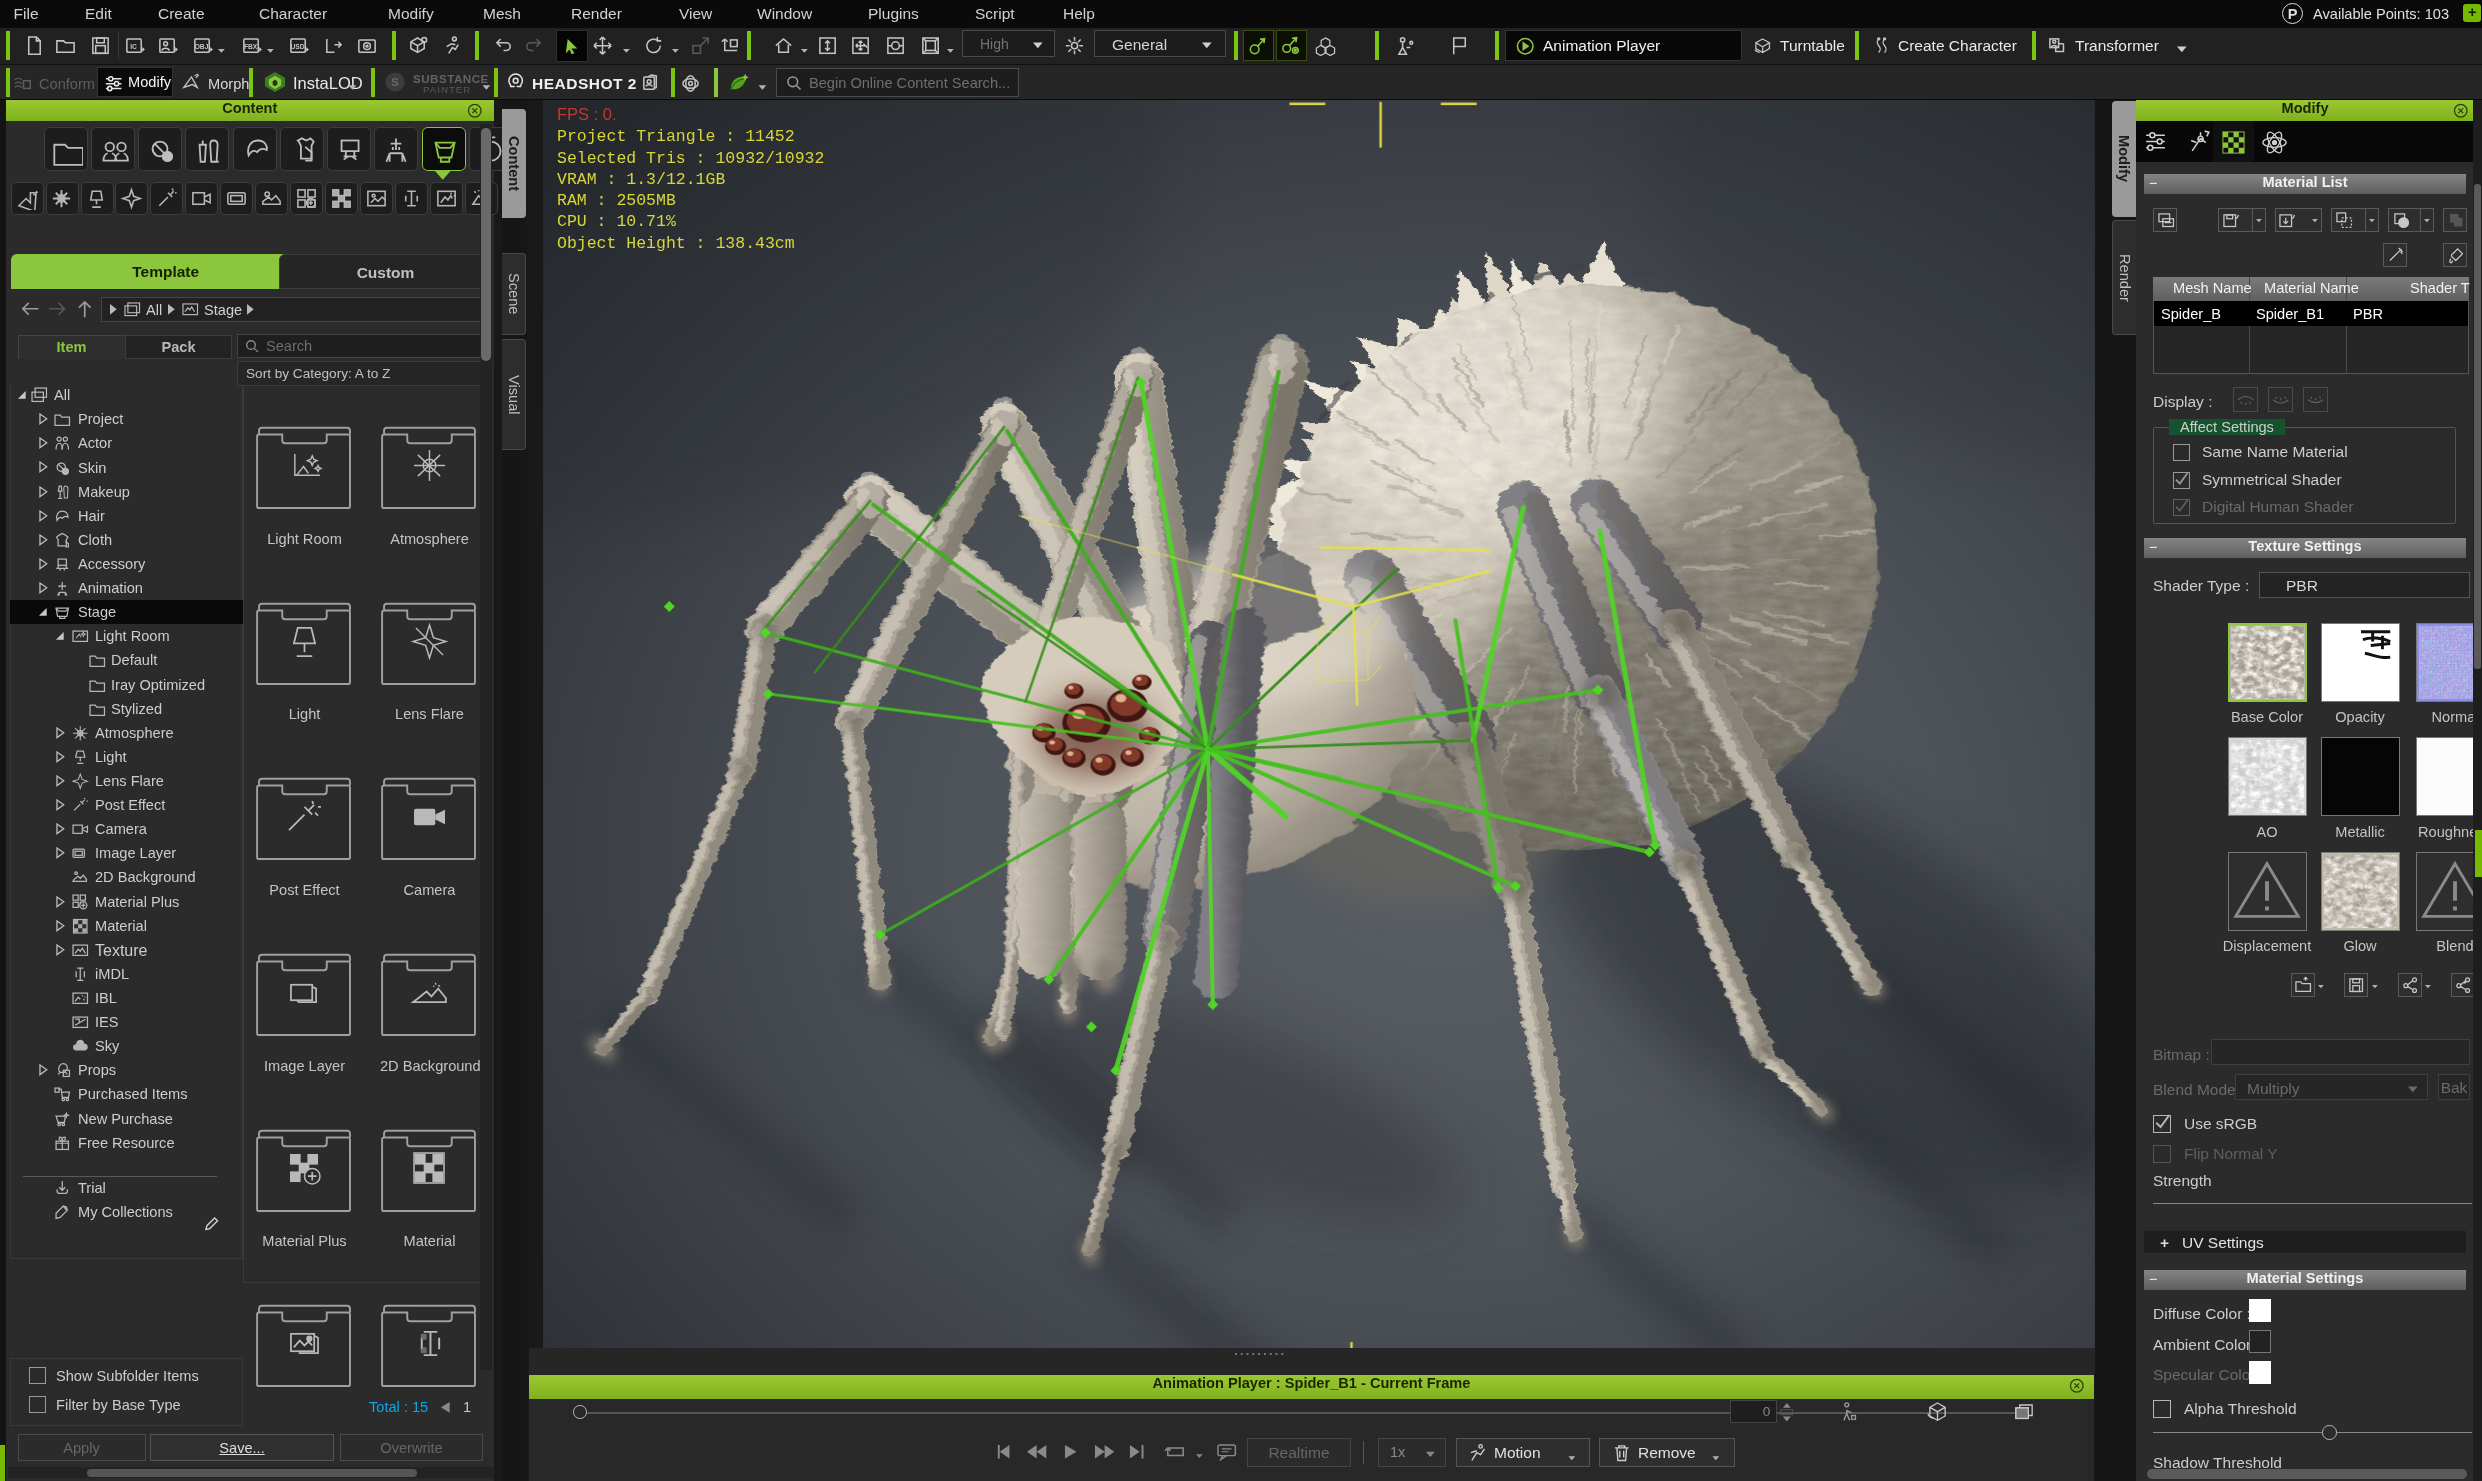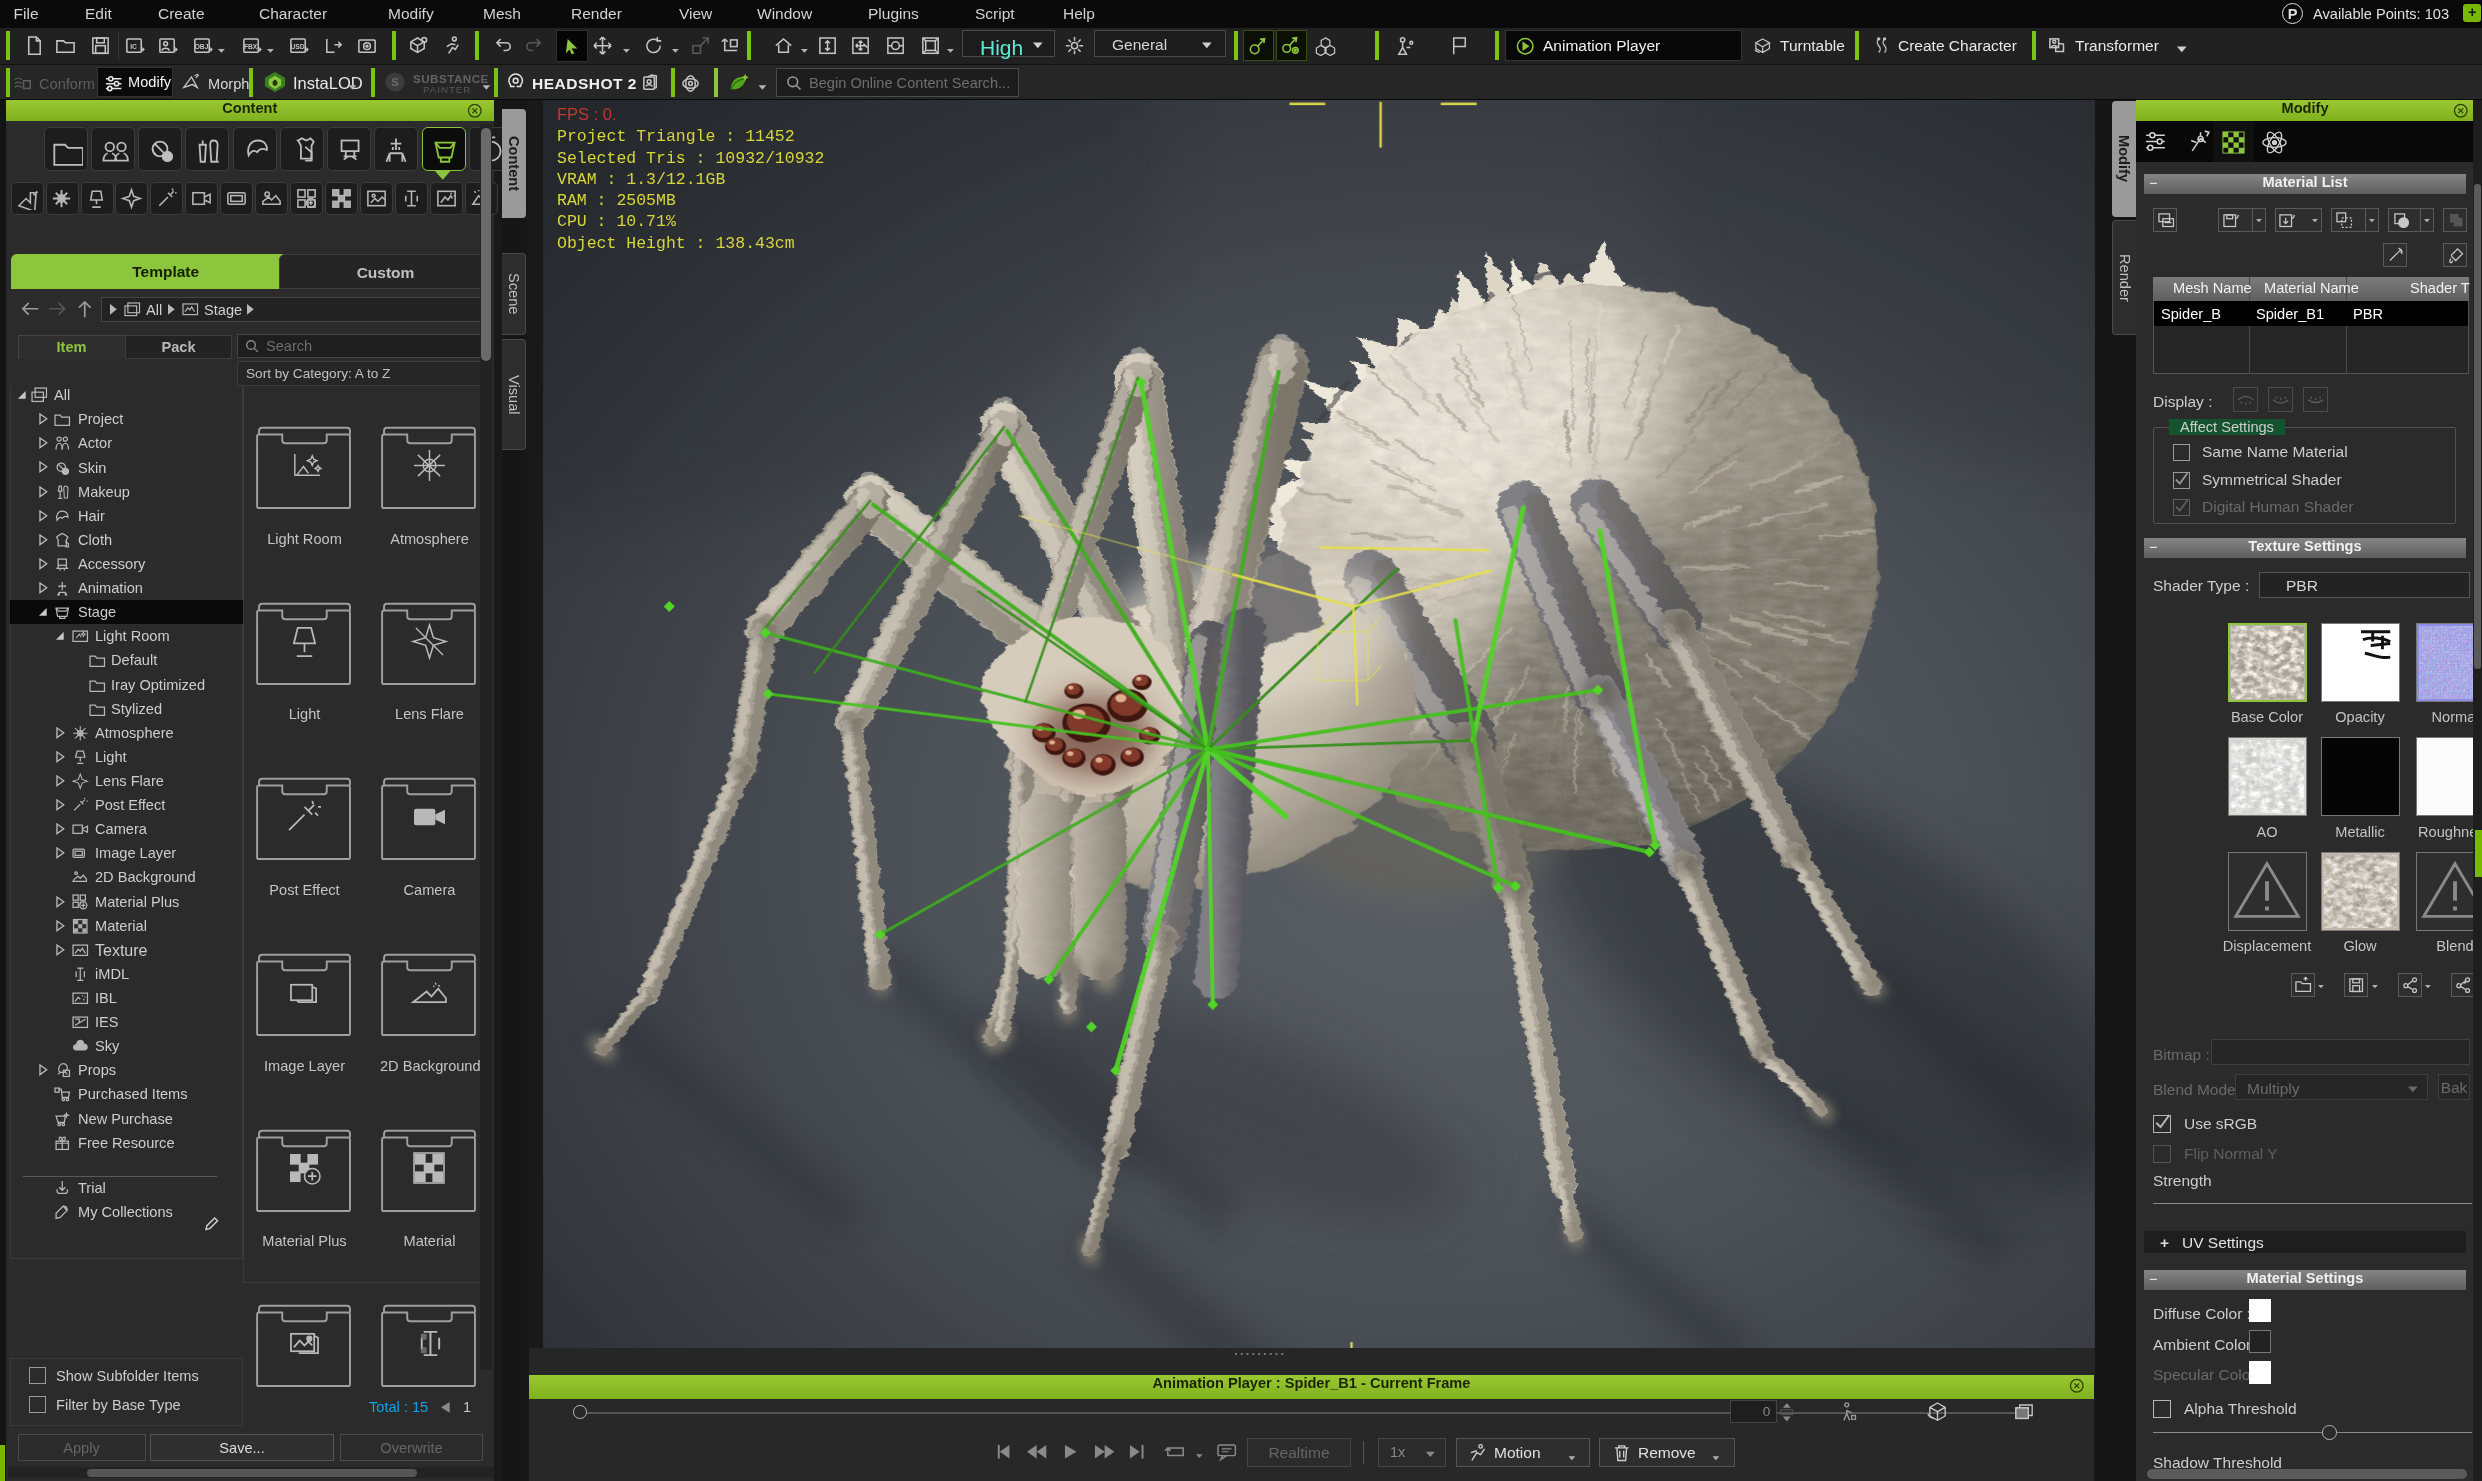--- a/index.html
+++ b/index.html
@@ -150,21 +150,21 @@
   </svg>
 <svg class="abs" style="left:920px;top:35px;" width="22" height="21.3" viewBox="0 0 23 22" fill="none" stroke="#c4c4c4" stroke-width="1.6">
     <rect x="3" y="3" width="16" height="16"></rect>
     <rect x="6" y="6" width="10" height="10"></rect>
     <path d="M3 3 l3 3 M19 3 l-3 3 M3 19 l3 -3 M19 19 l-3 -3"></path>
   </svg>
 <svg class="abs" style="left:946px;top:47px" width="7.8" height="6.8" viewBox="0 0 8 7">
     <path d="M1 2 l3.5 4 l3.5 -4" fill="#b5b5b5" stroke="none"></path>
   </svg>
 <div class="abs" style="left:962px;top:30px;width:93px;height:27px;background:#1c1c1c;border:1px solid #4a4a4a;"></div>
-<div class="abs txt" style="left:980px;top:36px;white-space:nowrap;font-size:21px;color:#5eead4;">High</div>
+<div class="abs txt" style="left:980px;top:36px;white-space:nowrap;font-size:14px;color:#737373;">High</div>
 <svg class="abs" style="left:1032px;top:41px" width="11.6" height="8.7" viewBox="0 0 12 9">
     <path d="M1 1.5 l5 6 l5 -6" fill="#cfcfcf"></path>
   </svg>
 <svg class="abs" style="left:1064px;top:35px;" width="22" height="21.3" viewBox="0 0 23 22" fill="none" stroke="#c4c4c4" stroke-width="1.6">
     <circle cx="11" cy="11" r="3.2"></circle>
     <path d="M11 2 v4 M11 16 v4 M2 11 h4 M16 11 h4 M4.6 4.6 l2.8 2.8 M14.6 14.6 l2.8 2.8 M17.4 4.6 l-2.8 2.8 M7.4 14.6 l-2.8 2.8"></path>
   </svg>
 <div class="abs" style="left:1094px;top:30px;width:132px;height:27px;background:#1c1c1c;border:1px solid #4a4a4a;"></div>
 <div class="abs txt" style="left:1112px;top:36px;white-space:nowrap;font-size:15.5px;color:#d5d5d5;">General</div>
 <svg class="abs" style="left:1201px;top:41px" width="11.6" height="8.7" viewBox="0 0 12 9">
@@ -849,21 +849,21 @@
 <svg class="abs" style="left:439px;top:1401px" width="12.6" height="12.6" viewBox="0 0 13 13">
     <path d="M11 1 v11 L2 6.5 z" fill="#8a8a8a"></path>
   </svg>
 <div class="abs txt" style="left:463px;top:1399px;white-space:nowrap;font-size:14.6px;color:#c8c8c8;">1</div>
 <div class="abs" style="left:9.7px;top:1358px;width:233px;height:68px;border:1px solid #3a3a3a;"></div>
 <div class="abs cb" style="left:29px;top:1367px;width:16.5px;height:16.5px;"></div>
 <div class="abs txt" style="left:56px;top:1368px;white-space:nowrap;font-size:14.6px;color:#cdcdcd;">Show Subfolder Items</div>
 <div class="abs cb" style="left:29px;top:1396px;width:16.5px;height:16.5px;"></div>
 <div class="abs txt" style="left:56px;top:1397px;white-space:nowrap;font-size:14.6px;color:#cdcdcd;">Filter by Base Type</div>
 <div class="abs" style="left:17.5px;top:1434px;width:128px;height:27px;background:#2b2b2b;border:1px solid #4a4a4a;color:#666;font-size:14.6px;text-align:center;line-height:26px;">Apply</div>
-<div class="abs" style="left:150px;top:1434px;width:184px;height:27px;background:#2f2f2f;border:1px solid #555;color:#ddd;font-size:14.6px;text-align:center;line-height:26px;">Save...</div>
+<div class="abs" style="left:150px;top:1434px;width:184px;height:27px;background:#2f2f2f;border:1px solid #555;color:#ddd;font-size:14.6px;text-align:center;line-height:26px;text-decoration:underline;">Save...</div>
 <div class="abs" style="left:340px;top:1434px;width:143px;height:27px;background:#2b2b2b;border:1px solid #4a4a4a;color:#666;font-size:14.6px;text-align:center;line-height:26px;">Overwrite</div>
 <div class="abs" style="left:7.8px;top:1467px;width:486px;height:10.7px;background:#232323;"></div>
 <div class="abs" style="left:87px;top:1469px;width:330px;height:7.8px;background:#555;border-radius:3.9px;"></div>
 <div class="abs" style="left:480px;top:124px;width:11.6px;height:1246px;background:#232323;"></div>
 <div class="abs" style="left:481px;top:128px;width:9.7px;height:233px;background:#6a6a6a;border-radius:4.9px;"></div>
 <div class="abs" style="left:502px;top:100px;width:25px;height:1382px;background:#161616;"></div>
 <div class="abs" style="left:502px;top:109px;width:24px;height:109px;background:#9a9a9a;border-radius:0 3.9px 3.9px 0;color:#1c1c1c;writing-mode:vertical-rl;text-align:center;font-size:14.6px; font-weight:bold;line-height:24px;">Content</div>
 <div class="abs" style="left:502px;top:253px;width:24px;height:82px;background:#2d2d2d;border:1px solid #4a4a4a;border-left:none;border-radius:0 3.9px 3.9px 0;color:#c0c0c0;writing-mode:vertical-rl;text-align:center;font-size:14.6px; line-height:22px;">Scene</div>
 <div class="abs" style="left:502px;top:339px;width:24px;height:111px;background:#2d2d2d;border:1px solid #4a4a4a;border-left:none;border-radius:0 3.9px 3.9px 0;color:#c0c0c0;writing-mode:vertical-rl;text-align:center;font-size:14.6px; line-height:22px;">Visual</div>
 <div class="abs" style="left:2095px;top:100px;width:41px;height:1382px;background:#161616;"></div>

